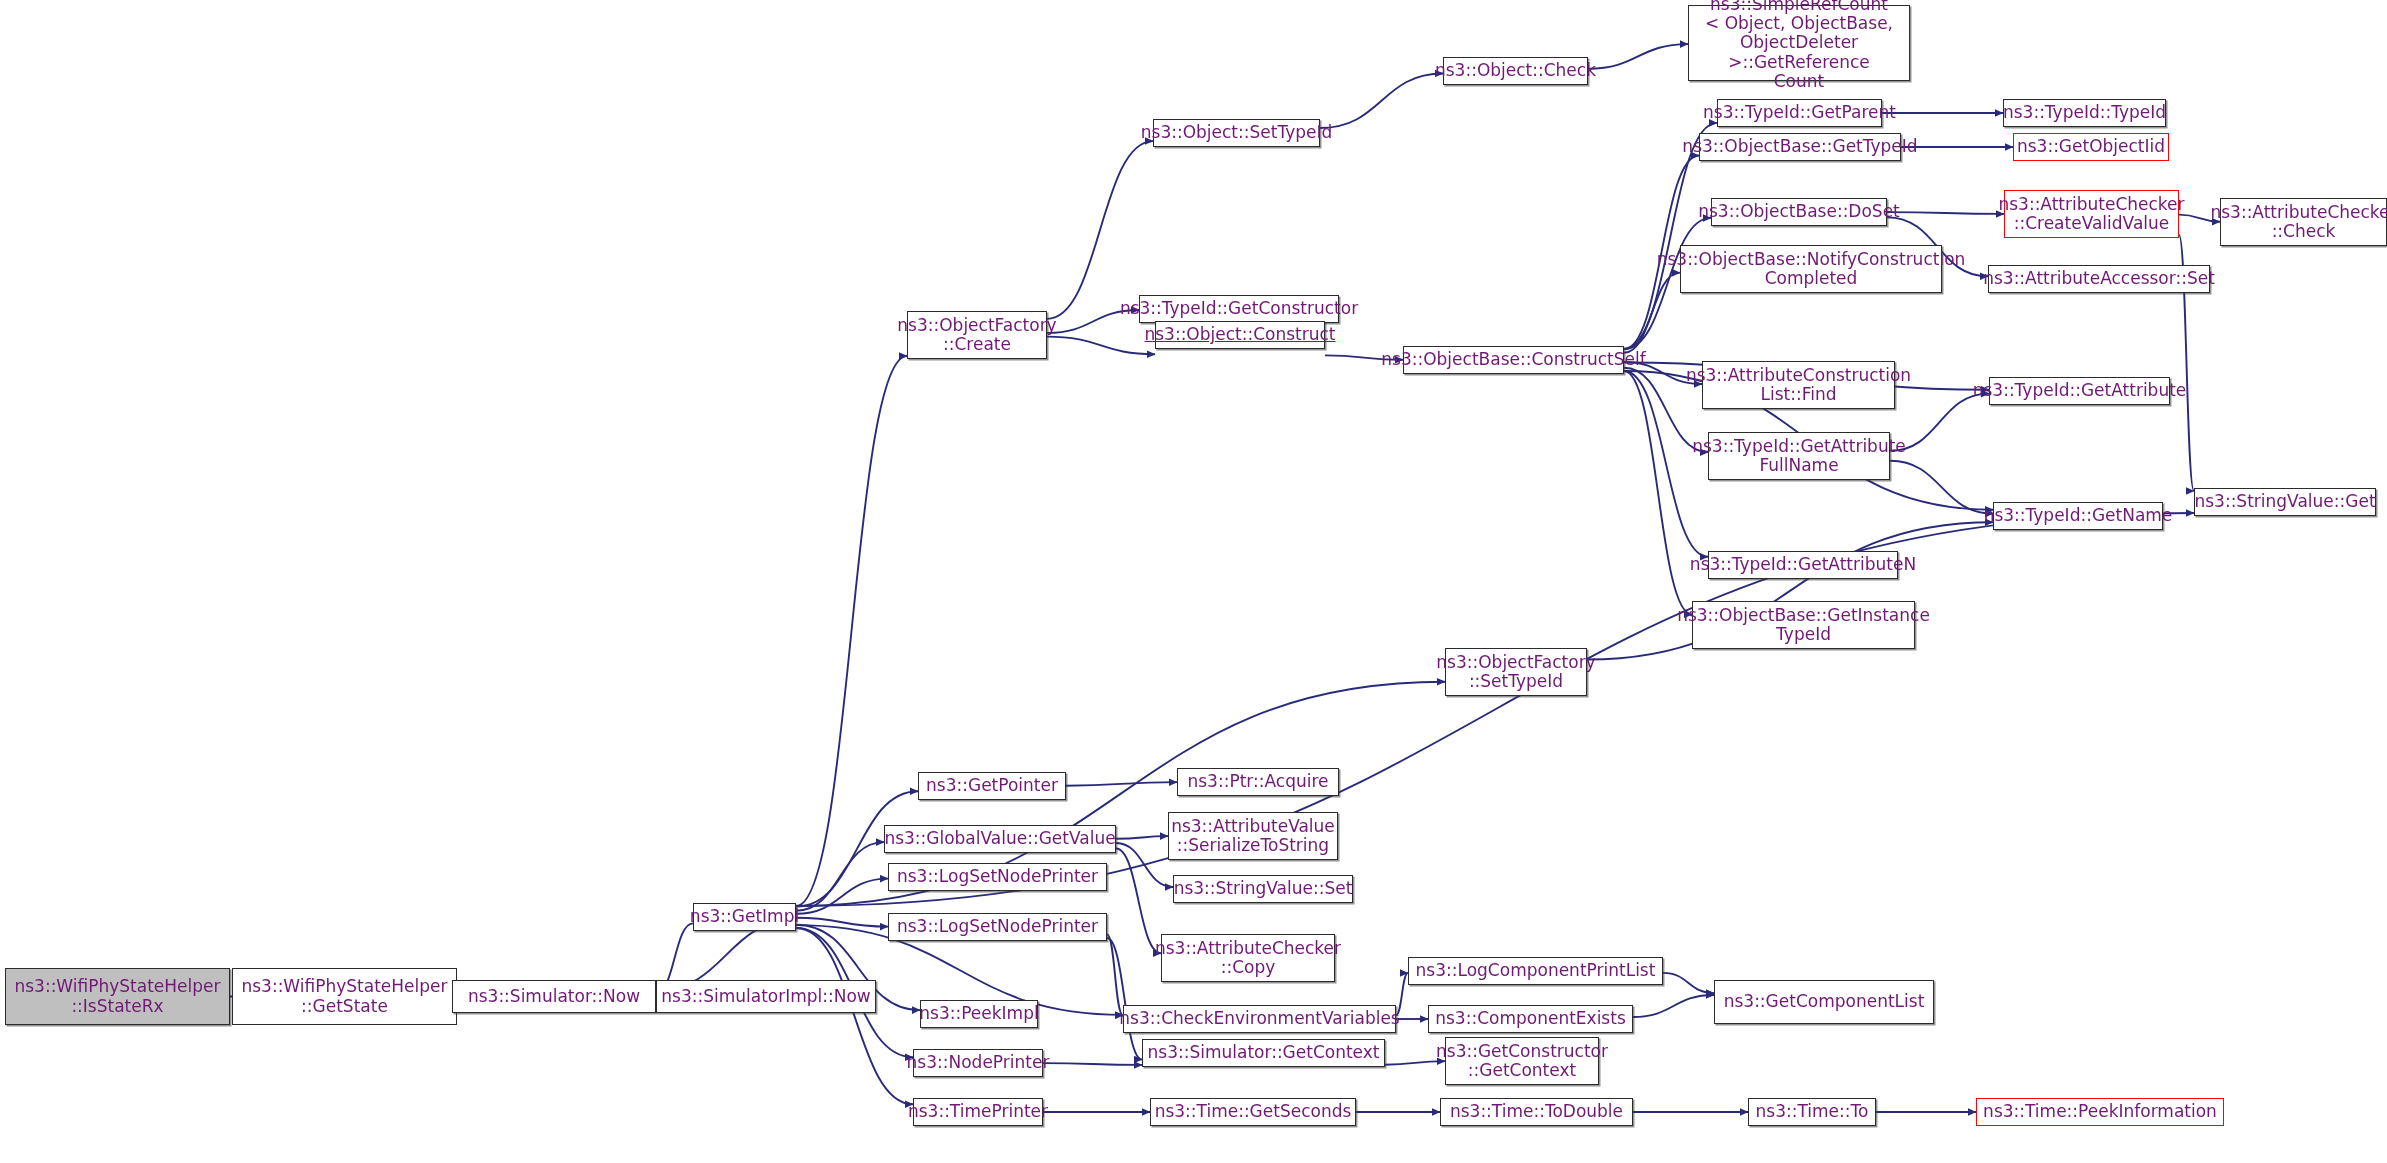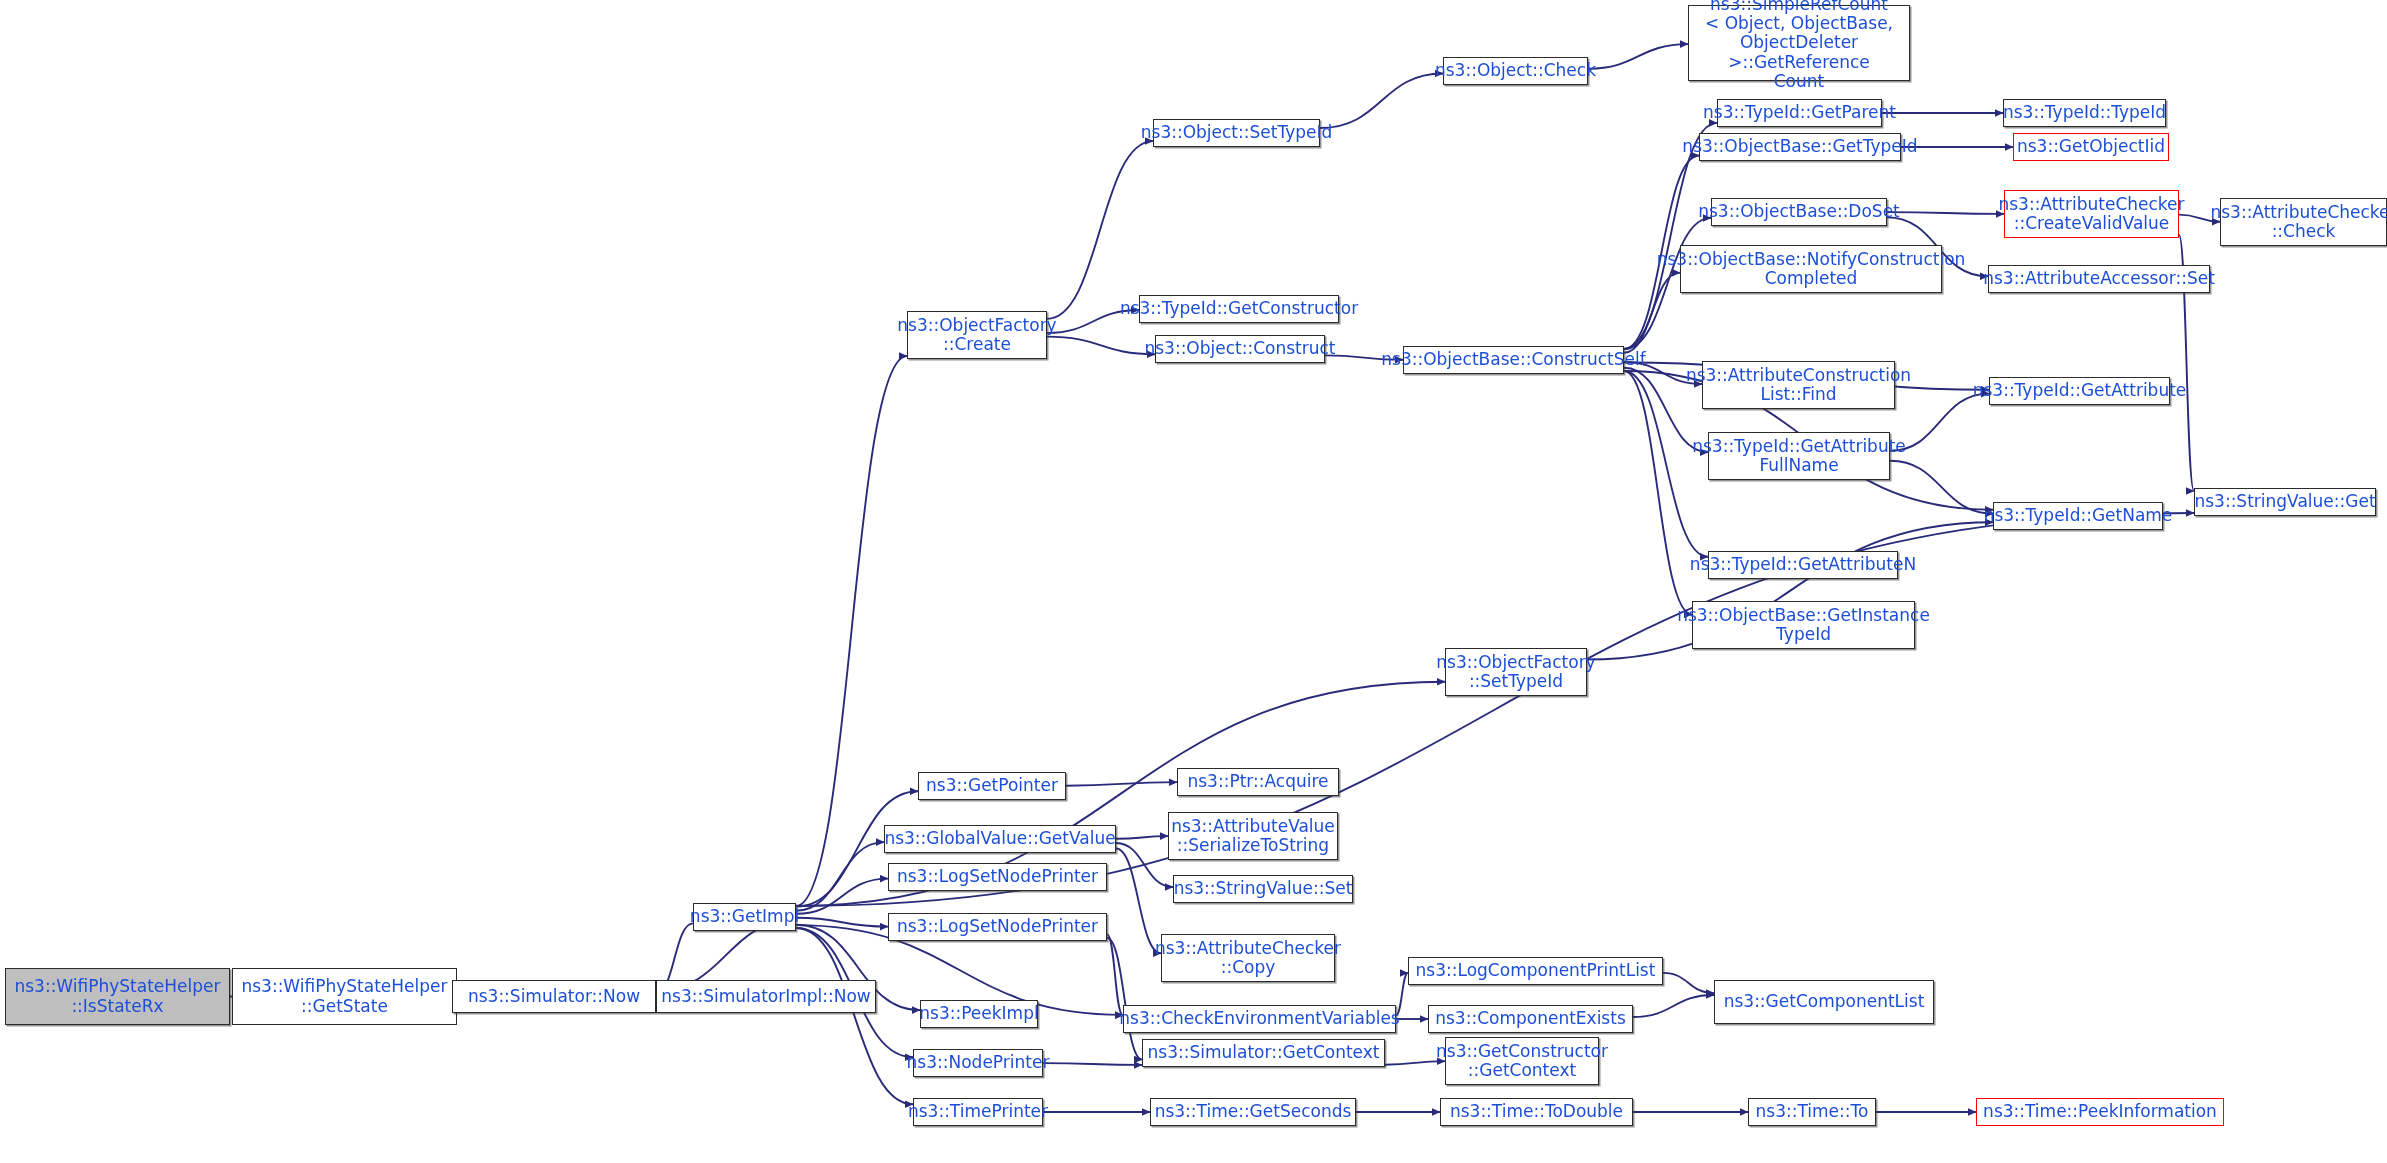--- a/index.html
+++ b/index.html
@@ -1,21 +1,21 @@
 <!DOCTYPE html>
 <html><head>
 <meta charset="utf-8">
 <style>
   html,body{margin:0;padding:0;background:#ffffff;}
   body{font-family:"DejaVu Sans","Liberation Sans",sans-serif;}
   #canvas{position:relative;width:2387px;height:1163px;background:#fff;overflow:hidden;}
   svg.edges{position:absolute;left:0;top:0;width:2387px;height:1163px;pointer-events:none;}
   .node{position:absolute;box-sizing:border-box;border:1.6px solid #2b2b2b;background:#ffffff;
         display:flex;align-items:center;justify-content:center;text-align:center;
-        color:#1d4ed8;line-height:1.12;font-size:17px;white-space:pre-line;
+        color:#701a75;line-height:1.12;font-size:17px;white-space:pre-line;
         box-shadow:1.5px 1.5px 0 rgba(60,60,60,0.55);}
   .node.red{border-color:#ff0000;box-shadow:none;}
   .node.gray{background:#bfbfbf;}
   .node.plain{box-shadow:none;}
   .node span{display:block;padding:0 5px;}
 </style>
 </head>
 <body>
 
 <div id="canvas">
@@ -119,21 +119,21 @@
       <div class="node" style="left: 1714px; top: 980px; width: 220px; height: 44px;"><span>ns3::GetComponentList</span></div>
       <div class="node" style="left: 907px; top: 311px; width: 140px; height: 48px;"><span>ns3::ObjectFactory
 ::Create</span></div>
       <div class="node" style="left: 1153px; top: 119px; width: 167px; height: 28px;"><span>ns3::Object::SetTypeId</span></div>
       <div class="node" style="left: 1443px; top: 57px; width: 145px; height: 28px;"><span>ns3::Object::Check</span></div>
       <div class="node" style="left: 1688px; top: 5px; width: 222px; height: 76px;"><span>ns3::SimpleRefCount
 &lt; Object, ObjectBase,
  ObjectDeleter &gt;::GetReference
 Count</span></div>
       <div class="node" style="left: 1139px; top: 295px; width: 200px; height: 28px;"><span>ns3::TypeId::GetConstructor</span></div>
-      <div class="node" style="left: 1155px; top: 335px; width: 170px; height: 28px;"><span>ns3::Object::Construct</span></div>
+      <div class="node" style="left: 1155px; top: 321px; width: 170px; height: 28px; text-decoration: underline;"><span>ns3::Object::Construct</span></div>
       <div class="node" style="left: 1403px; top: 346px; width: 221px; height: 28px;"><span>ns3::ObjectBase::ConstructSelf</span></div>
       <div class="node" style="left: 1717px; top: 99px; width: 165px; height: 28px;"><span>ns3::TypeId::GetParent</span></div>
       <div class="node" style="left: 2003px; top: 99px; width: 163px; height: 28px;"><span>ns3::TypeId::TypeId</span></div>
       <div class="node" style="left: 1699px; top: 133px; width: 202px; height: 28px;"><span>ns3::ObjectBase::GetTypeId</span></div>
       <div class="node red" style="left: 2013px; top: 133px; width: 156px; height: 28px;"><span>ns3::GetObjectIid</span></div>
       <div class="node" style="left: 1711px; top: 198px; width: 176px; height: 28px;"><span>ns3::ObjectBase::DoSet</span></div>
       <div class="node red" style="left: 2004px; top: 190px; width: 175px; height: 48px;"><span>ns3::AttributeChecker
 ::CreateValidValue</span></div>
       <div class="node" style="left: 2220px; top: 198px; width: 167px; height: 48px;"><span>ns3::AttributeChecker
 ::Check</span></div>

